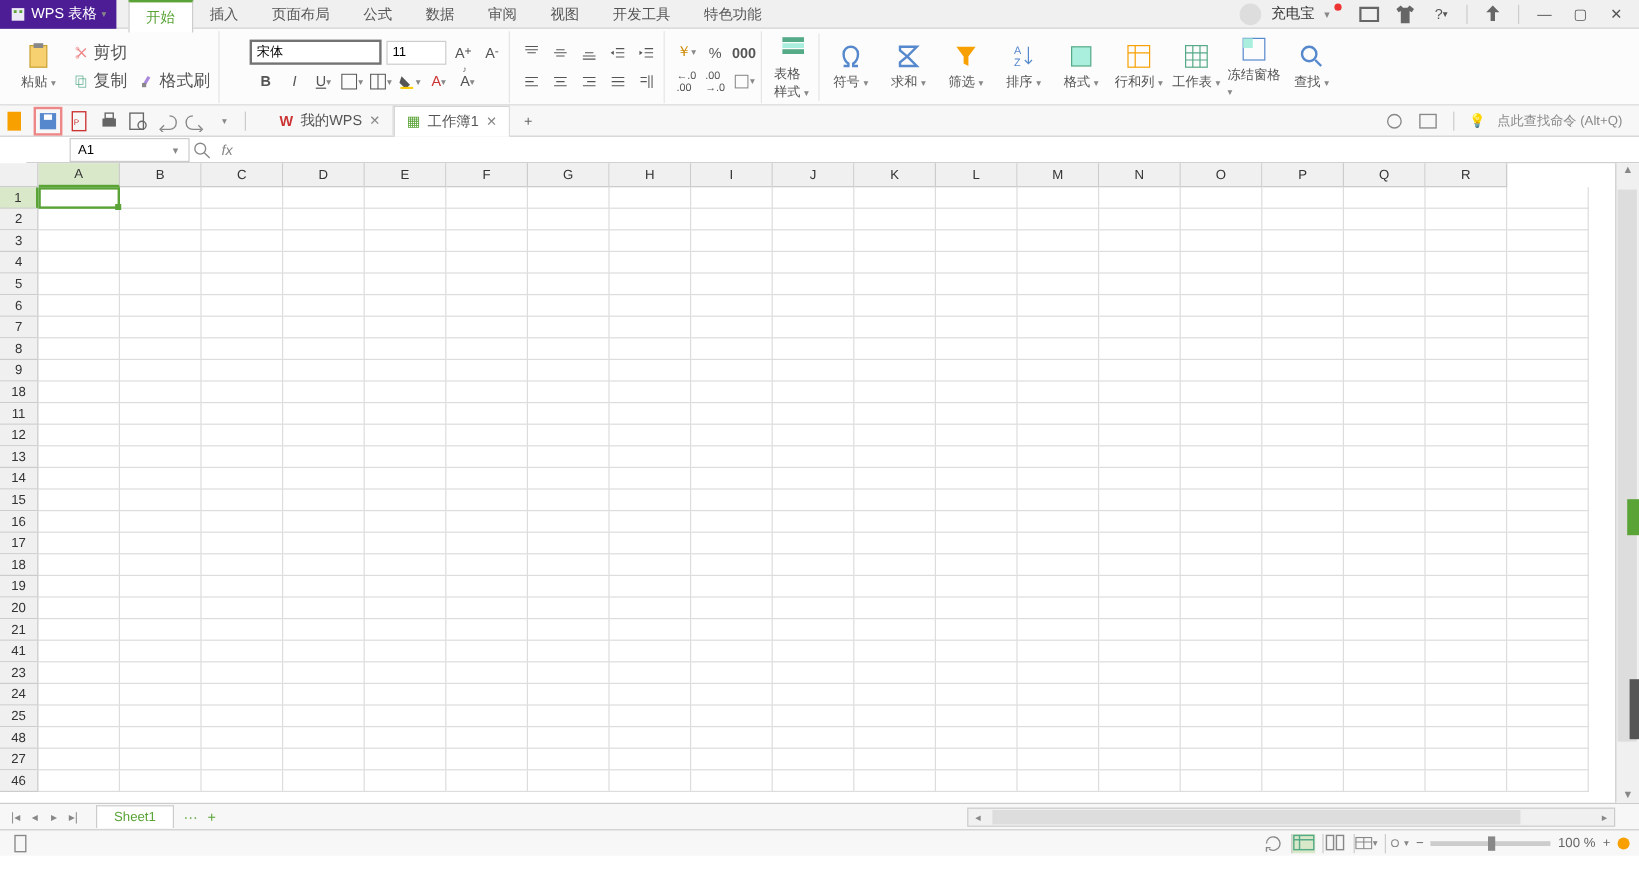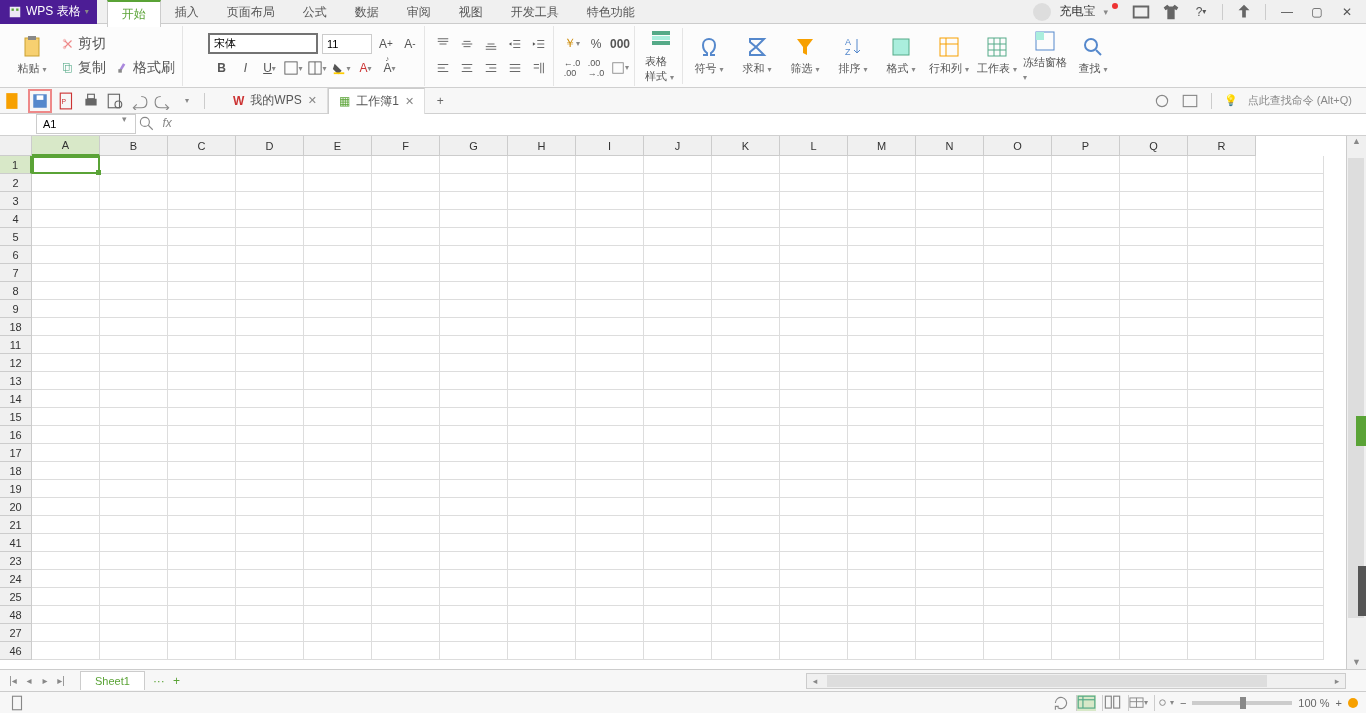--- a/index.html
+++ b/index.html
@@ -35,21 +35,21 @@
 .qat-sep { width: 1px; height: 16px; background: #ccc; margin: 0 2px; }
 .doc-tabs { display: flex; align-items: center; margin-left: 10px; height: 26px; }
 .doc-tab { display: flex; align-items: center; gap: 6px; padding: 4px 10px; font-size: 12px; color: #555; border-right: 1px solid #ddd; cursor: pointer; }
 .doc-tab.active { background: #fff; border-top: 1px solid #ccc; border-left: 1px solid #ccc; }
 .doc-tab .close { color: #888; font-size: 11px; }
 .doc-tab .w-icon { color: #c33; font-weight: bold; }
 .doc-tab .s-icon { color: #5aa336; }
 .qat-right { margin-left: auto; display: flex; align-items: center; gap: 10px; padding-right: 10px; font-size: 11px; color: #888; }
 .bulb { color: #f7a000; }
 
-.namebox-row { height: 22px; border-bottom: 1px solid #d0d0d0; display: flex; align-items: flex-start; }
+.namebox-row { height: 22px; border-bottom: 1px solid #d0d0d0; display: flex; align-items: center; margin-left: 22px; }
 .namebox { width: 100px; height: 20px; border: 1px solid #ccc; margin-left: 36px; font-size: 11px; padding: 1px 6px; }
 .fx-area { display: flex; align-items: center; gap: 8px; margin-left: 10px; }
 .fx-label { font-style: italic; color: #888; font-size: 12px; }
 
 .grid-area { position: relative; height: 533px; display: flex; }
 .corner { width: 32px; height: 20px; background: #f0f0f0; border-right: 1px solid #ccc; border-bottom: 1px solid #ccc; position: absolute; left: 0; top: 0; z-index: 3; }
 .col-headers { position: absolute; left: 32px; top: 0; height: 20px; display: flex; z-index: 2; background: #f0f0f0; }
 .col-h { width: 68px; height: 20px; border-right: 1px solid #ccc; border-bottom: 1px solid #ccc; display: flex; align-items: center; justify-content: center; font-size: 11px; color: #333; background: #f0f0f0; }
 .col-h.sel { background: #d8e8c8; border-bottom: 2px solid #5aa336; }
 .row-headers { position: absolute; left: 0; top: 20px; width: 32px; z-index: 2; }

